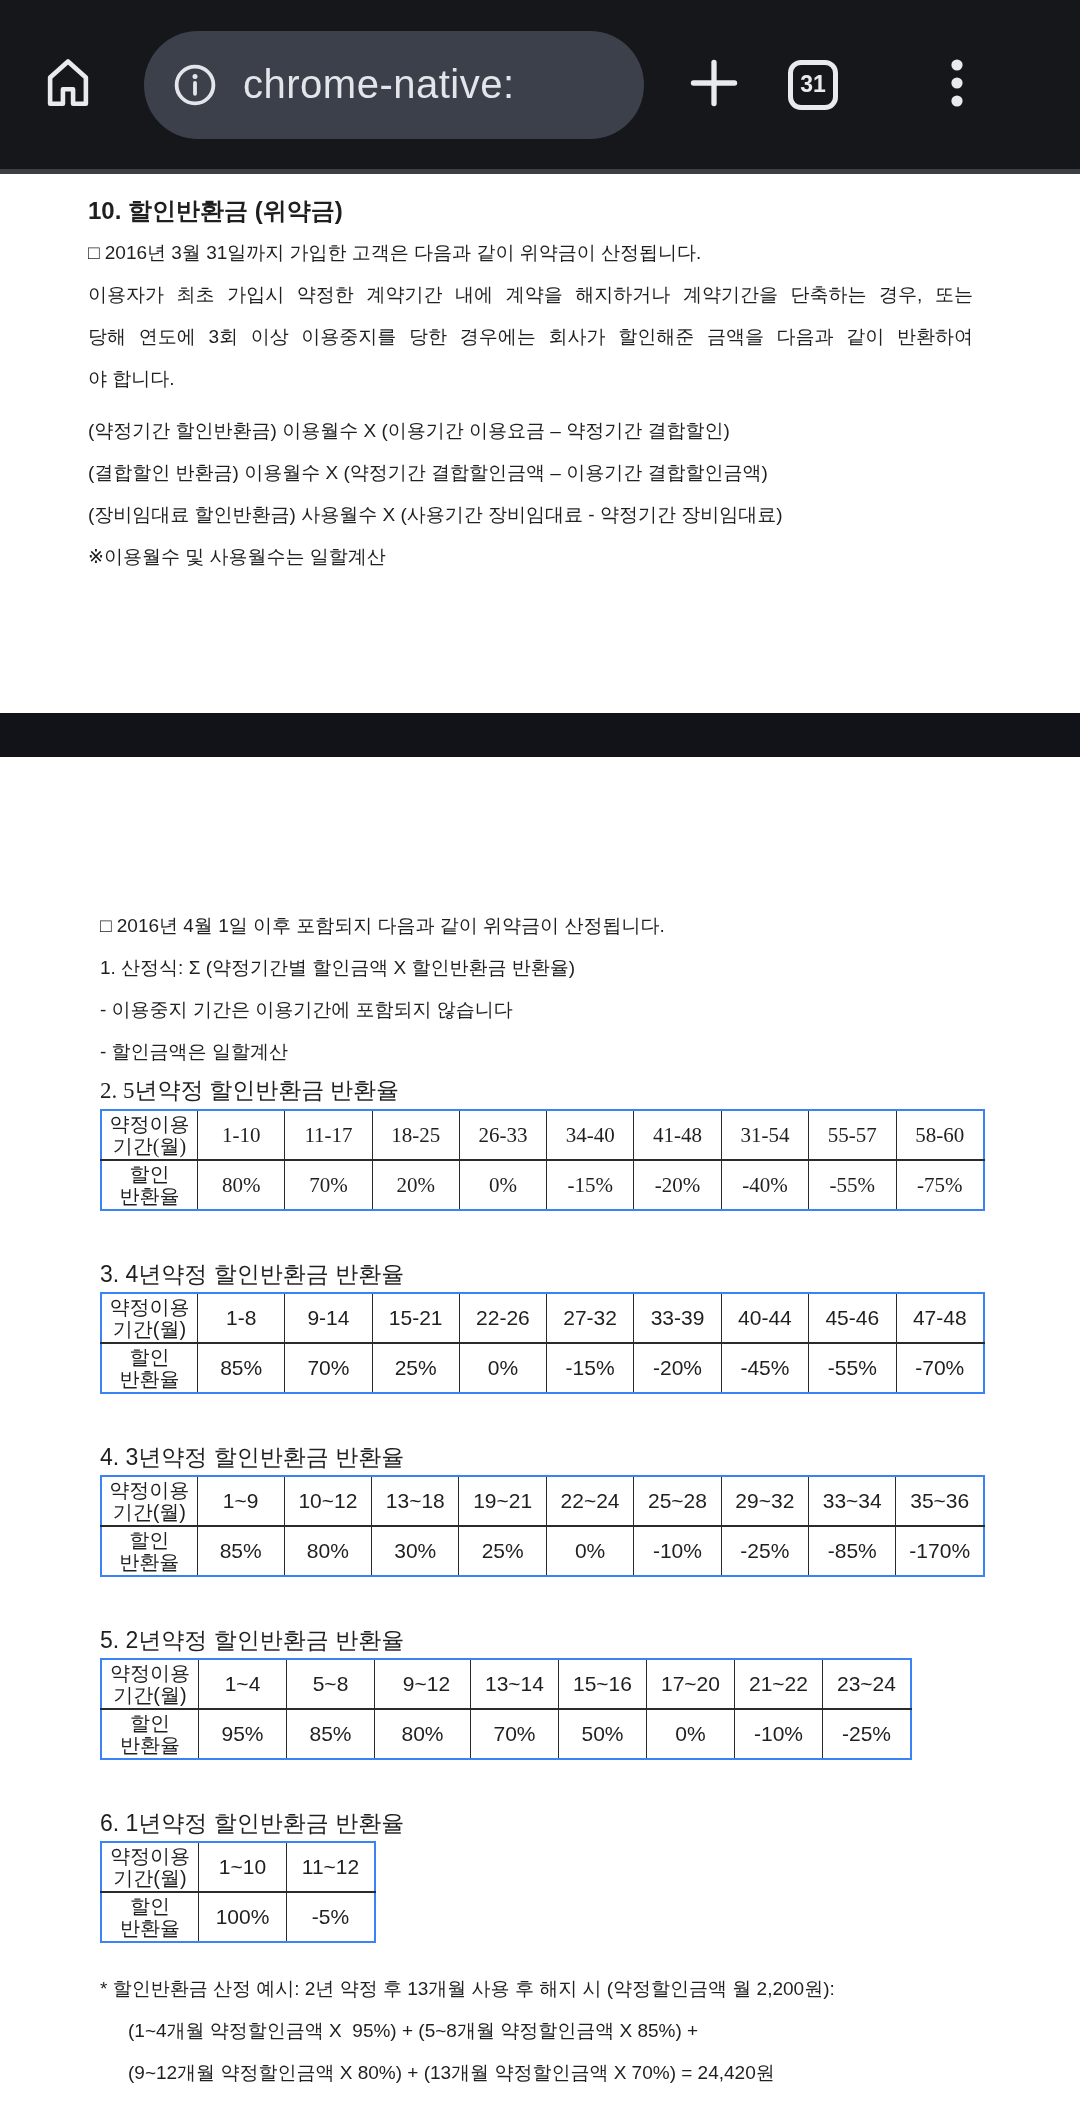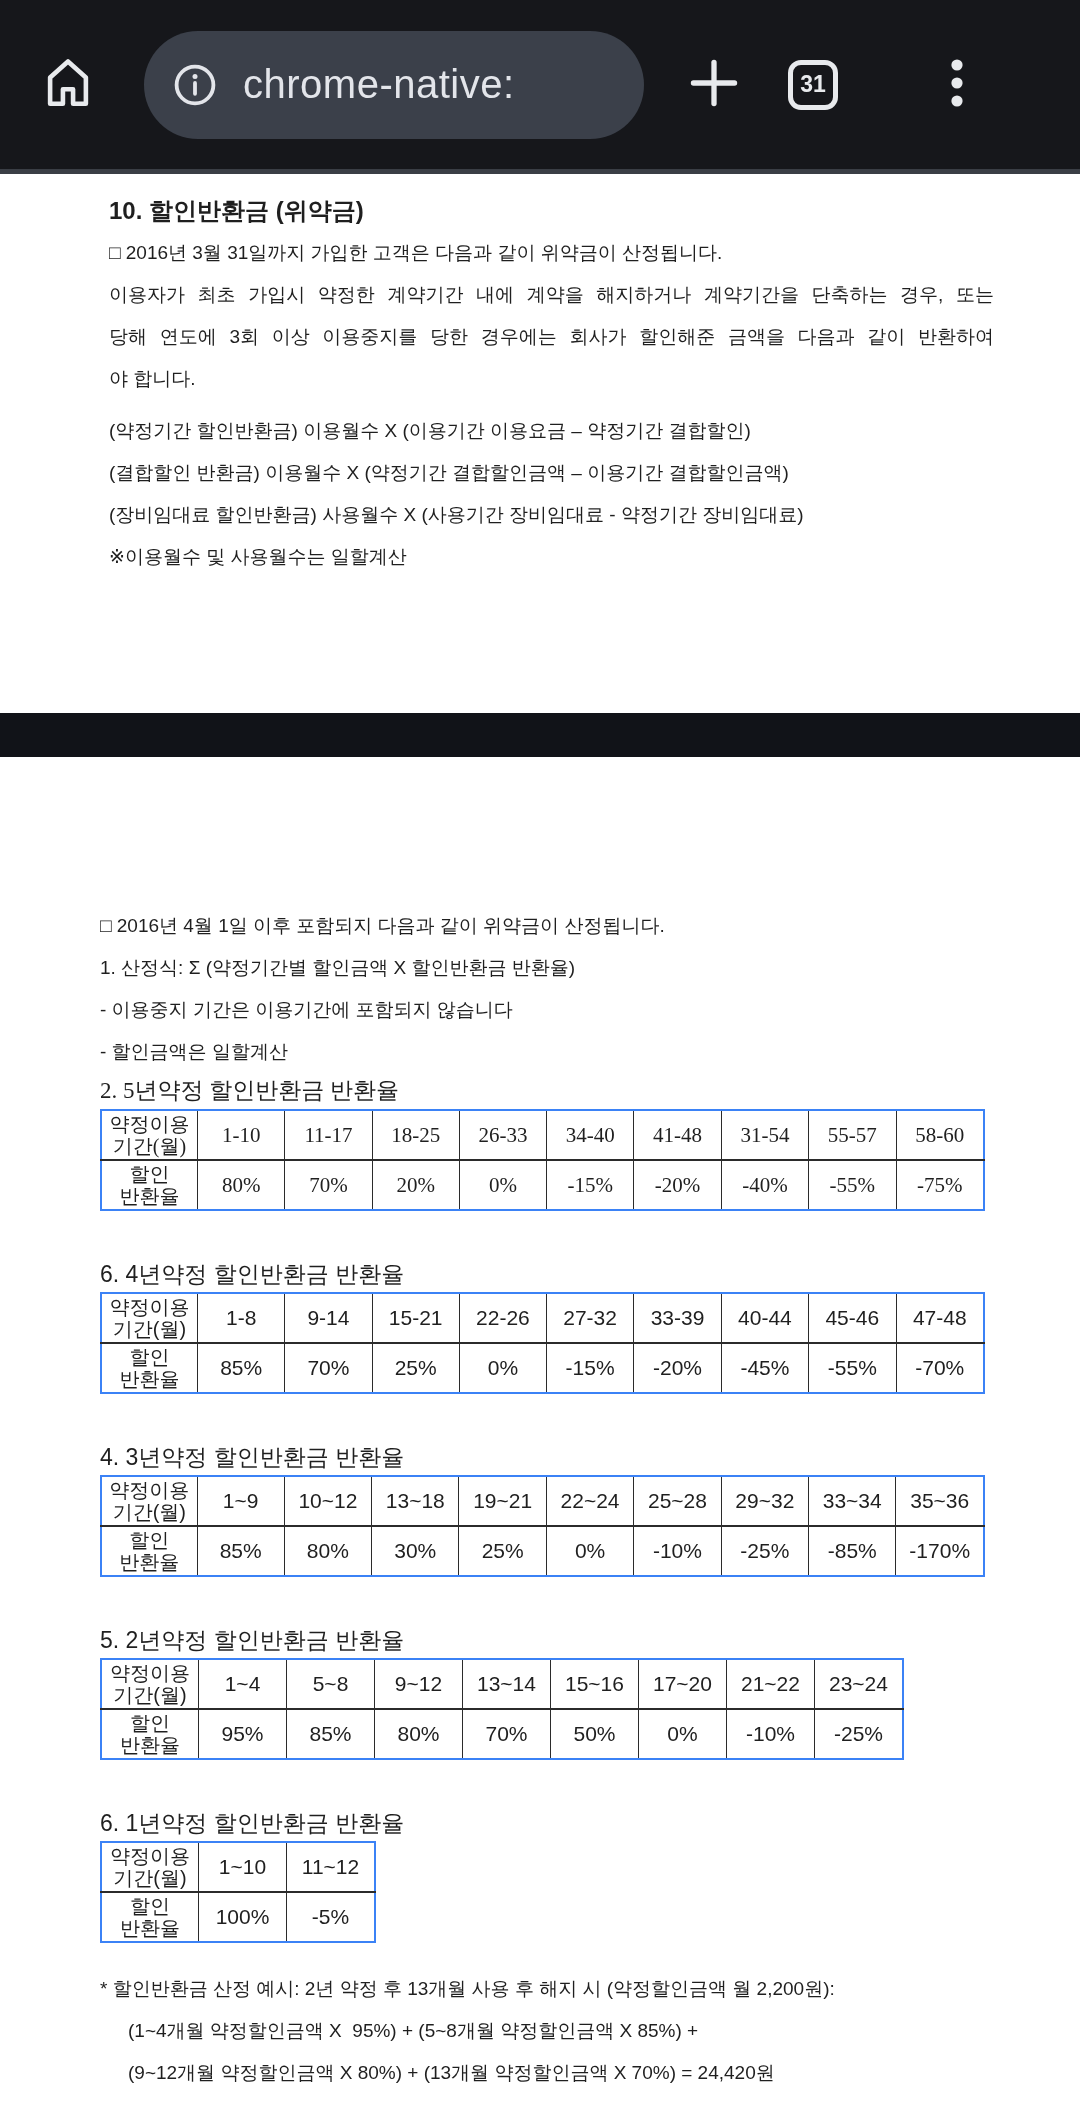--- a/index.html
+++ b/index.html
@@ -28,21 +28,21 @@
   .newtab-btn{margin-left:40px;width:60px;height:60px;}
   .tab-btn{
     margin-left:44px;width:50px;height:50px;border:5px solid #e8eaed;border-radius:13px;
     background:none;display:flex;align-items:center;justify-content:center;cursor:pointer;box-sizing:border-box;
   }
   .tab-count{color:#e8eaed;font-size:23px;font-weight:bold;line-height:1;}
   .menu-btn{margin-left:104px;width:30px;height:60px;}
   
   .content{position:relative;height:1933px;background:#fff;color:#1f1f1f;}
   .band{position:absolute;left:0;top:539px;width:1080px;height:44px;background:#111318;}
-  .page1{position:absolute;left:109px;top:16px;width:885px;}
+  .page1{position:absolute;left:88px;top:16px;width:885px;}
   .page2{position:absolute;left:100px;top:731px;width:885px;}
   .doc-title{font-size:24px;font-weight:bold;line-height:42px;}
   .bodyline{font-size:19px;line-height:42px;}
   .para .j{text-align:justify;text-align-last:justify;}
   .formulas{margin-top:10px;}
   
   .section{margin-top:45px;}
   .section:first-child{margin-top:0;}
   .sec-h{font-size:23px;line-height:36px;}
   .rate-table{border-collapse:collapse;table-layout:fixed;border:2px solid #3b82f6;}
@@ -163,21 +163,21 @@
                   <td style="width: 87px;">-15%</td>
                   <td style="width: 87px;">-20%</td>
                   <td style="width: 87px;">-40%</td>
                   <td style="width: 87px;">-55%</td>
                   <td style="width: 87px;">-75%</td>
                 </tr>
               </tbody>
             </table>
           </div>
           <div class="section">
-            <div class="sec-h">6. 4년약정 할인반환금 반환율</div>
+            <div class="sec-h">3. 4년약정 할인반환금 반환율</div>
             <table class="rate-table">
               <tbody>
                 <tr>
                   <td class="lbl" style="width: 96px;">약정이용<br>기간(월)</td>
                   <td style="width: 87px;">1-8</td>
                   <td style="width: 87px;">9-14</td>
                   <td style="width: 87px;">15-21</td>
                   <td style="width: 87px;">22-26</td>
                   <td style="width: 87px;">27-32</td>
                   <td style="width: 87px;">33-39</td>
@@ -232,21 +232,21 @@
             </table>
           </div>
           <div class="section">
             <div class="sec-h">5. 2년약정 할인반환금 반환율</div>
             <table class="rate-table">
               <tbody>
                 <tr>
                   <td class="lbl" style="width: 96px;">약정이용<br>기간(월)</td>
                   <td style="width: 87px;">1~4</td>
                   <td style="width: 87px;">5~8</td>
-                  <td style="width: 87px;">9~12</td>
+                  <td style="width: 87px; padding-left: 8px;">9~12</td>
                   <td style="width: 87px;">13~14</td>
                   <td style="width: 87px;">15~16</td>
                   <td style="width: 87px;">17~20</td>
                   <td style="width: 87px;">21~22</td>
                   <td style="width: 87px;">23~24</td>
                 </tr>
                 <tr>
                   <td class="lbl" style="width: 96px;">할인<br>반환율</td>
                   <td style="width: 87px;">95%</td>
                   <td style="width: 87px;">85%</td>

